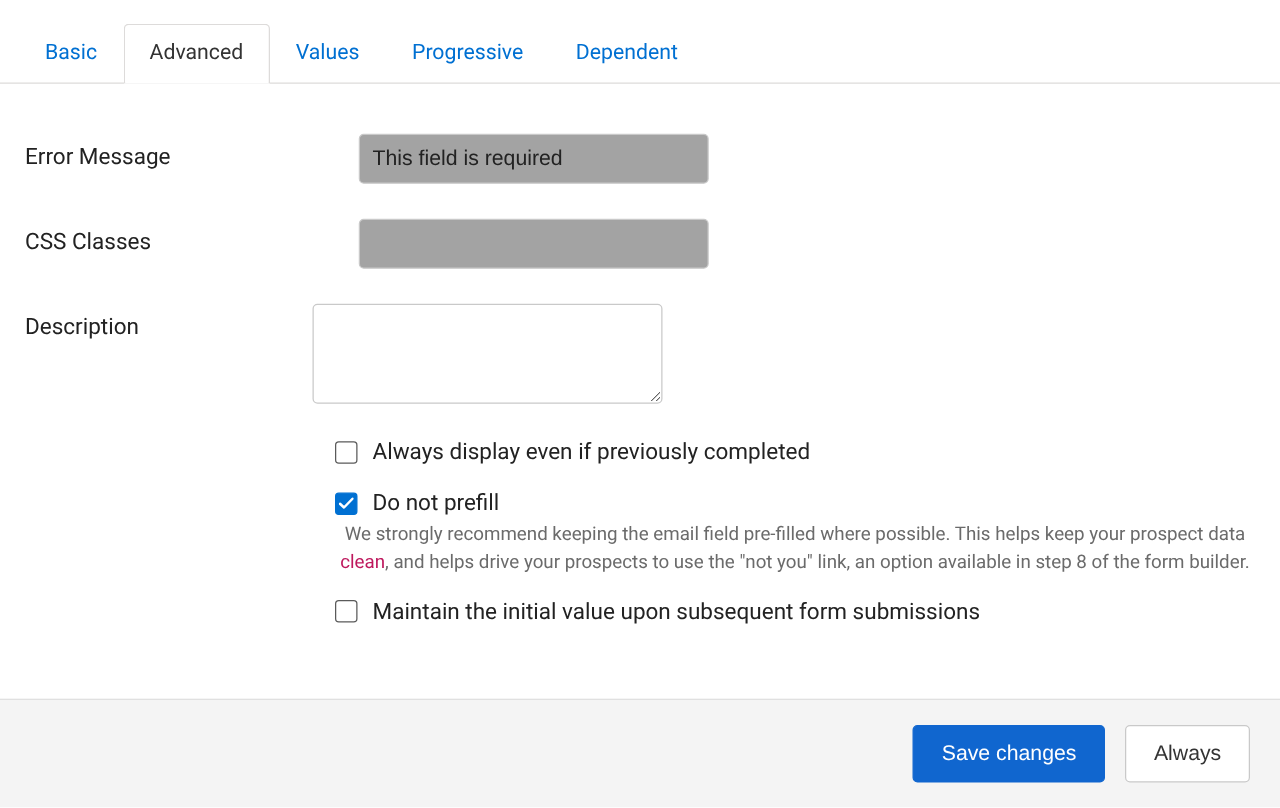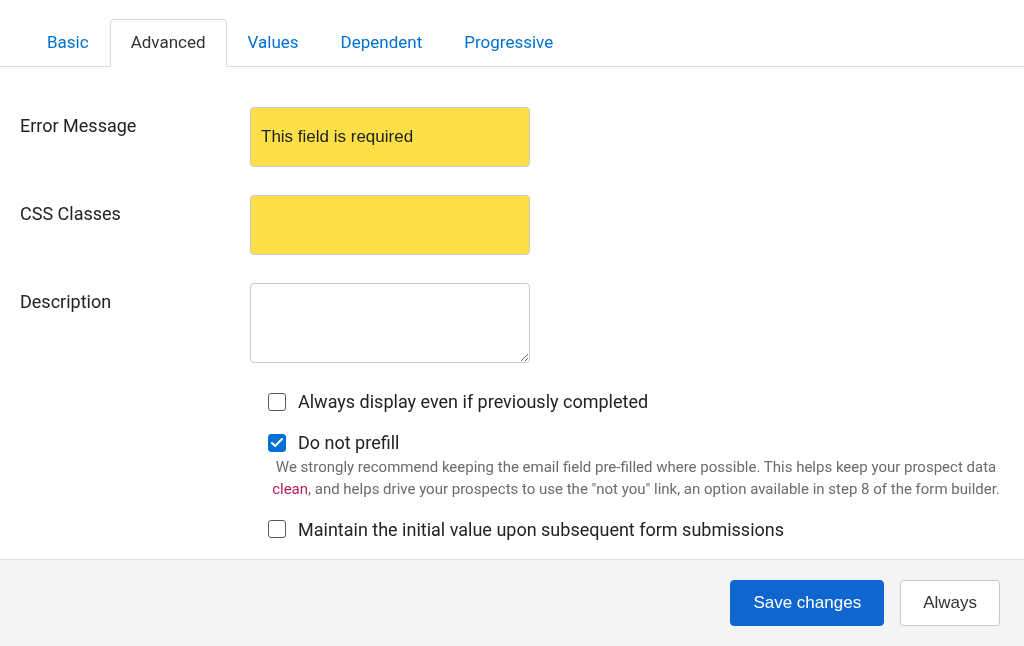--- a/index.html
+++ b/index.html
@@ -10,21 +10,21 @@
       width: 1024px;
       height: 646px;
       overflow: hidden;
       position: relative;
     }
 
     
     .tabs {
       display: flex;
       border-bottom: 1px solid #dddbda;
-      padding: 0 0 0 26px;
+      padding: 0 0 0 15px;
       margin-top: 18px;
     }
     .tab {
       padding: 12px 20px 14px 20px;
       font-size: 17px;
       color: #0070d2;
       cursor: pointer;
       border: 1px solid transparent;
       border-bottom: none;
       background: transparent;
@@ -51,27 +51,28 @@
     .form-label {
       width: 230px;
       text-align: left;
       padding-right: 22px;
       font-size: 18px;
       color: #222222;
       padding-top: 8px;
     }
     input[type="text"].ctrl {
       width: 280px;
-      height: 60px;
+      height: 40px;
       border: 1px solid #c9c9c9;
       border-radius: 4px;
       padding: 0 10px;
       font-size: 17px;
       color: #222222;
-      background: #fde047;
+      background: #a3a3a3;
+      margin-left: 37px;
     }
     textarea.ctrl {
       width: 280px;
       height: 80px;
       border: 1px solid #c9c9c9;
       border-radius: 4px;
       padding: 8px 10px;
       font-size: 16px;
       resize: both;
       background: #ffffff;
@@ -159,22 +160,22 @@
       border: 1px solid #c9c9c9;
     }
   </style>
 </head>
 <body>
 
 <div class="tabs">
   <div class="tab">Basic</div>
   <div class="tab active">Advanced</div>
   <div class="tab">Values</div>
+  <div class="tab">Progressive</div>
   <div class="tab">Dependent</div>
-  <div class="tab">Progressive</div>
 </div>
 
 <div class="form-body">
 
   <div class="form-row">
     <div class="form-label">Error Message</div>
     <input type="text" class="ctrl" value="This field is required" style="">
   </div>
 
   <div class="form-row">

